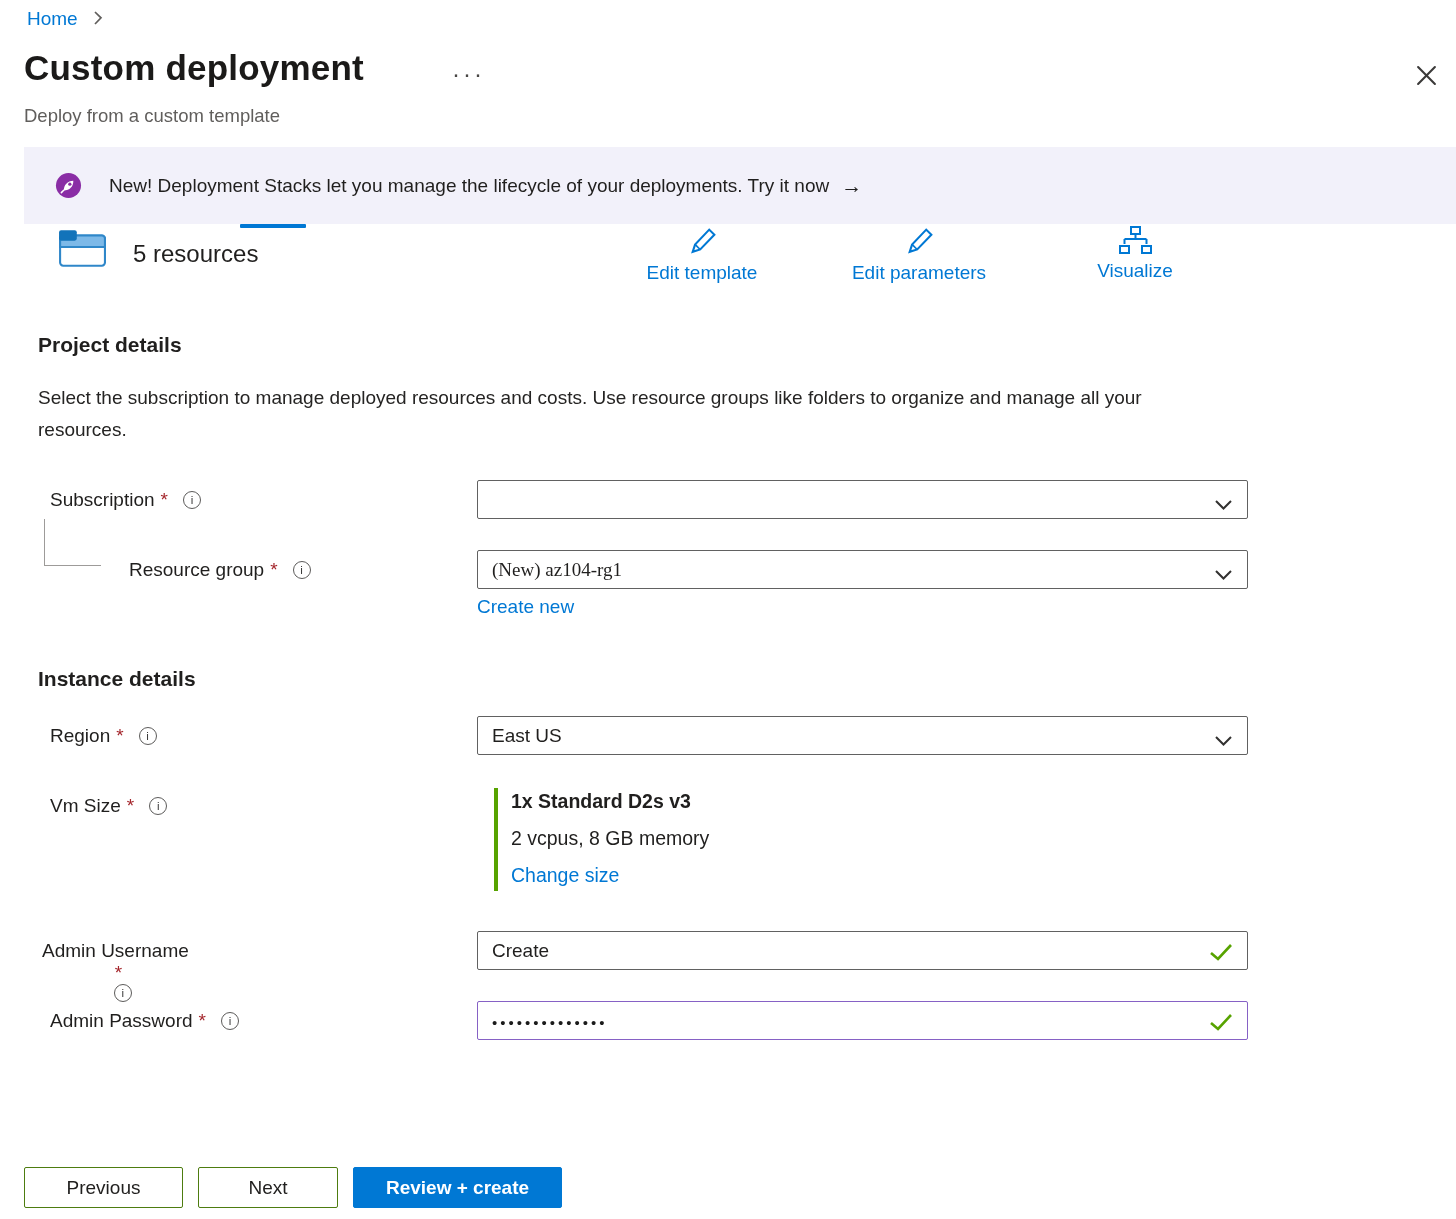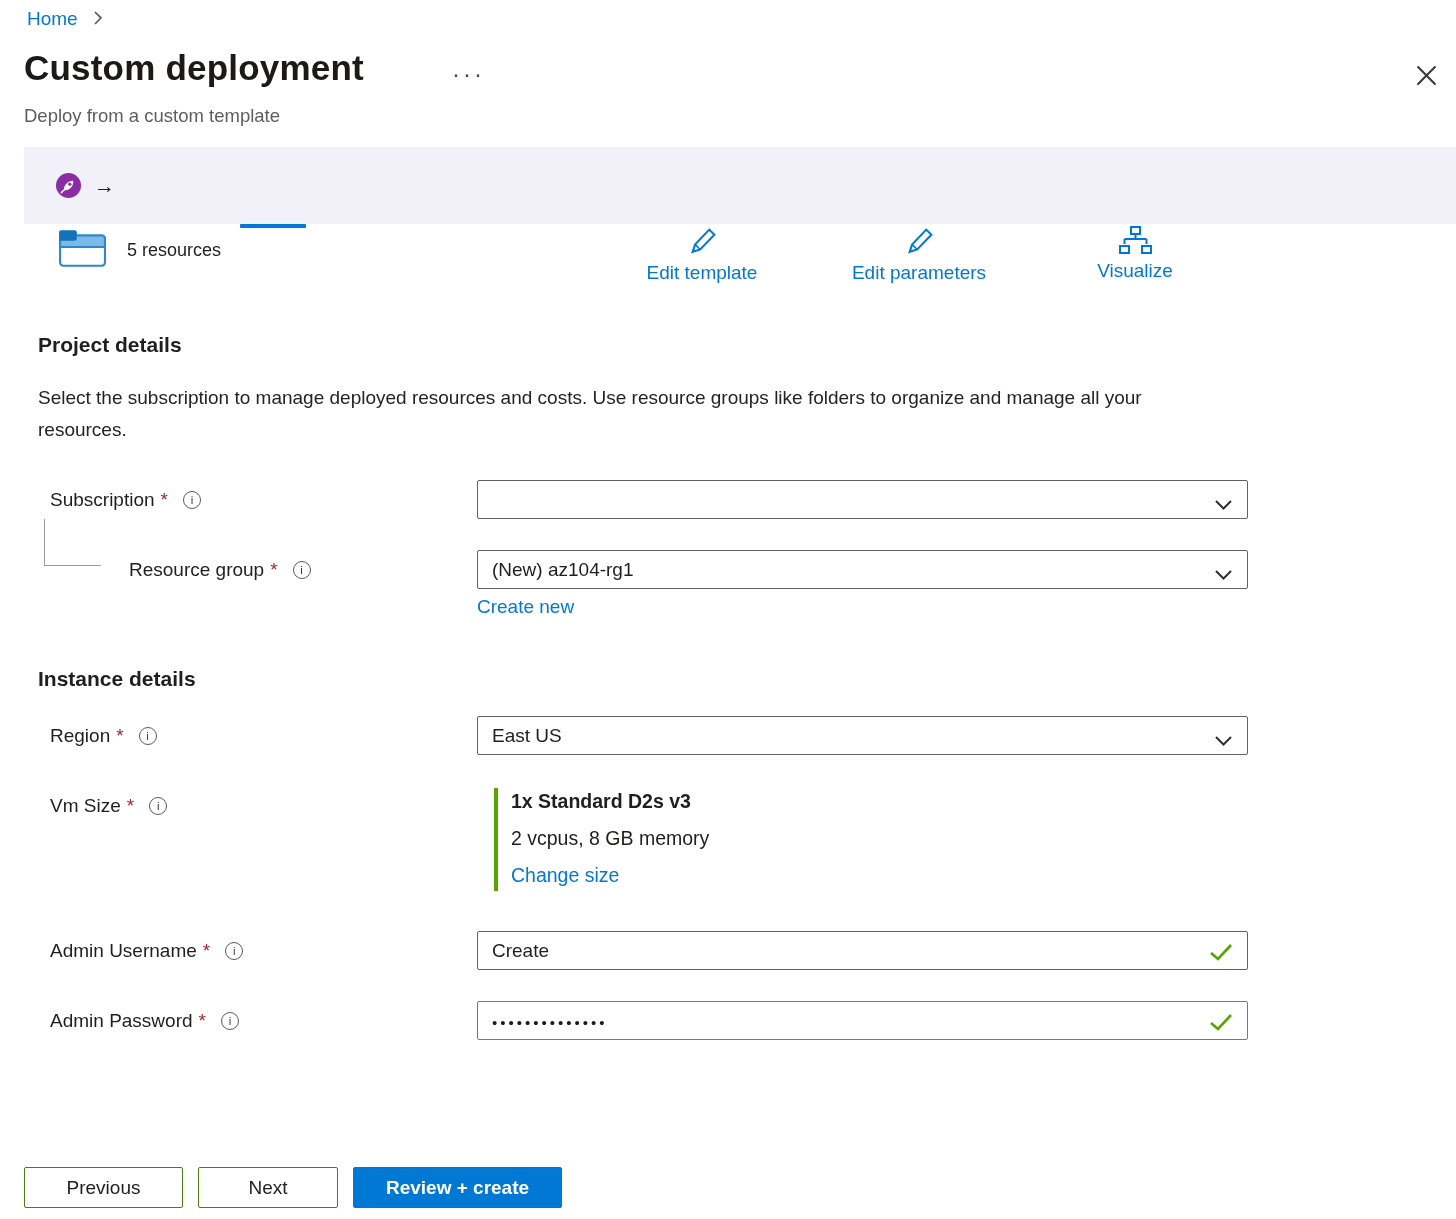--- a/index.html
+++ b/index.html
@@ -24,21 +24,21 @@
 
   
   .banner {
     left:24px; top:147px; width:1432px; height:77px;
     background:#f2f1fa; display:flex; align-items:center; padding-left:31px; cursor:pointer;
   }
   .banner-msg { font-size:19px; color:#201f1e; margin-left:27px; }
   .banner-arrow { font-size:21px; margin-left:12px; color:#201f1e; }
 
   
-  .resources-label { left:127px; top:240px; font-size:18px; }
+  .resources-label { left:133px; top:240px; font-size:24px; }
   .fragment { left:240px; top:224px; width:66px; height:4px; background:#0078d4; border-radius:1px; }
   .action { top:226px; text-align:center; color:#0078d4; cursor:pointer; }
   .action .alabel { font-size:19px; margin-top:1px; }
 
   
   .section-heading { font-size:21px; font-weight:700; color:#201f1e; }
   .description { left:38px; top:382px; width:1150px; font-size:19px; line-height:31.5px; color:#252423; }
 
   
   .field-label { display:flex; align-items:center; font-size:19px; color:#201f1e;margin-left:12px; }
@@ -101,20 +101,21 @@
 
 <div class="abs banner">
   <span style="display:flex;">
     <svg width="27" height="27" viewBox="0 0 28 28">
       <circle cx="14" cy="14" r="13" fill="#8a2da5"></circle>
       <path d="M9.2 19.2c-.3-5.8 3.8-10 9.8-10.2.2 6-4 10.1-9.8 10.2z" fill="#ffffff"></path>
       <circle cx="15.4" cy="12.6" r="1.7" fill="#8a2da5"></circle>
       <path d="M9 19l-2.4 2.4" stroke="#ffffff" stroke-width="1.6" stroke-linecap="round"></path>
     </svg>
   </span>
+  <span class="banner-msg">New! Deployment Stacks let you manage the lifecycle of your deployments. Try it now</span>
   <span class="banner-arrow">→</span>
 </div>
 
 <div class="abs" style="left:58px; top:229px;">
   <svg width="48" height="38" viewBox="0 0 46 36">
     <rect x="2" y="6" width="43" height="29" rx="3" fill="#ffffff" stroke="#2f87c9" stroke-width="2"></rect>
     <path d="M2 9a3 3 0 0 1 3-3h37a3 3 0 0 1 3 3v8H2z" fill="#7db9e8" stroke="#2f87c9" stroke-width="2"></path>
     <rect x="1" y="1" width="17" height="10" rx="2" fill="#1273ba"></rect>
   </svg>
 </div>
@@ -172,21 +173,21 @@
   </span>
 </div>
 
 <div class="abs connector"></div>
 
 <div class="abs field-label" style="left:117px; top:559px;">
   <span>Resource group</span>
   <span class="req">*</span>
   <span class="info-icon">i</span>
 </div>
-<div class="abs dropdown" style="top:550px;">
+<div class="abs dropdown" style="top:550px;font-family:Liberation Serif, serif;">
   <span>(New) az104-rg1</span>
   <span class="chev">
     <svg width="17" height="11" viewBox="0 0 17 11">
         <path d="M1 1l7.5 7.5L16 1" fill="none" stroke="#323130" stroke-width="2"></path>
       </svg>
   </span>
 </div>
 <div class="abs link" style="left:477px; top:596px; font-size:19px;">Create new</div>
 
 <div class="abs section-heading" style="left:38px; top:667px;">Instance details</div>
@@ -209,21 +210,21 @@
   <span>Vm Size</span>
   <span class="req">*</span>
   <span class="info-icon">i</span>
 </div>
 <div class="abs vm-block">
   <div class="vm-title">1x Standard D2s v3</div>
   <div class="vm-specs">2 vcpus, 8 GB memory</div>
   <div class="vm-change link">Change size</div>
 </div>
 
-<div class="abs field-label" style="left:38px; top:940px;">
+<div class="abs field-label" style="left:30px; top:940px;flex-direction:column;">
   <span>Admin Username</span>
   <span class="req">*</span>
   <span class="info-icon">i</span>
 </div>
 <div class="abs textfield" style="top:931px;">
   <span>Create</span>
   <span class="check">
     <svg width="24" height="18" viewBox="0 0 24 18">
         <path d="M2 10l7 6L22 2" fill="none" stroke="#57a300" stroke-width="2.6"></path>
       </svg>

